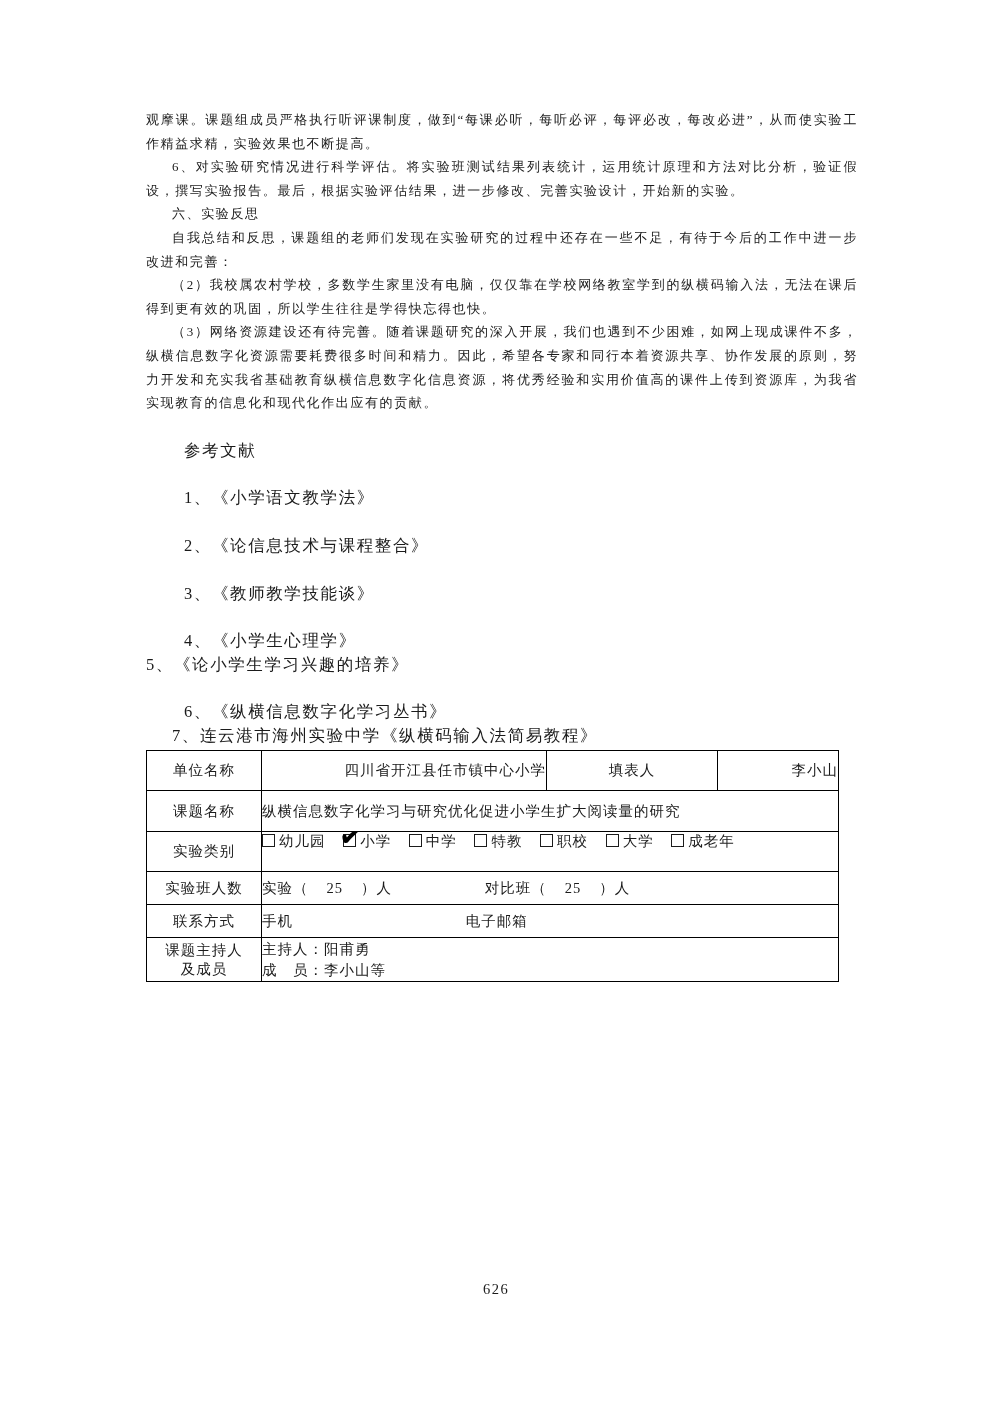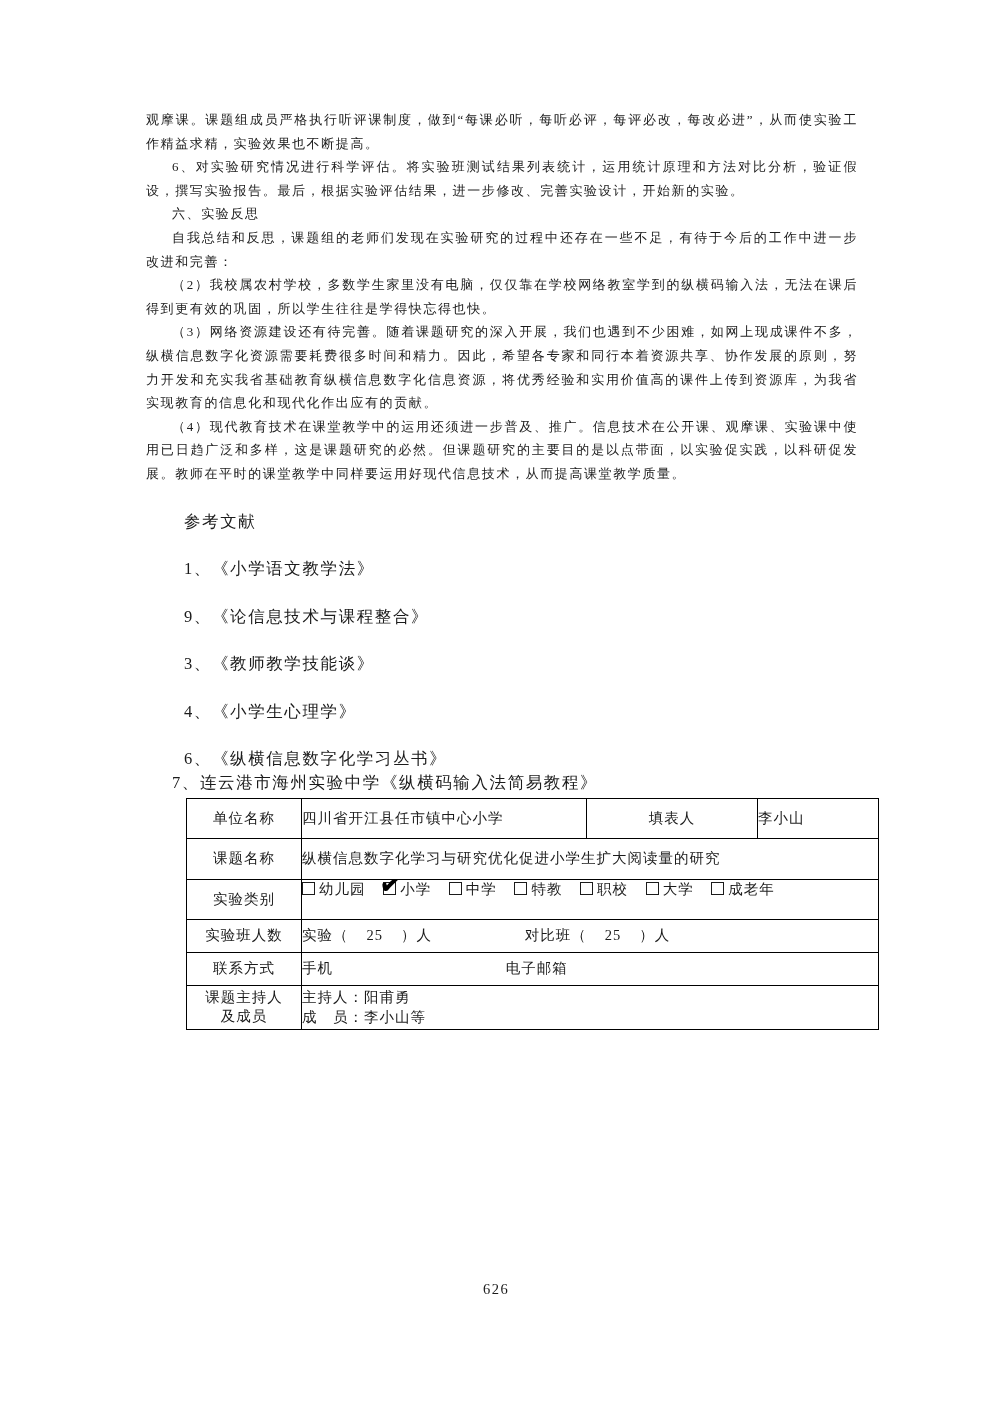--- a/index.html
+++ b/index.html
@@ -33,41 +33,40 @@
   .ind-a { padding-left: 38px; margin-top: 24px; }
   .ind-b { padding-left: 26px; }
   .table-caption {
     margin-top: 3px;
     font-size: 13.5px;
     letter-spacing: 2.2px;
     line-height: 17px;
   }
   table.report {
     border-collapse: collapse;
-    margin-left: 40px;
     margin-top: 3px;
     width: 692px;
     table-layout: fixed;
     font-size: 14.5px;
     letter-spacing: 1px;
     color: #1b1b1b;
     border-radius: 12px;
   }
   table.report td {
     border: 1.6px solid #000;
     padding: 0;
     overflow: hidden;
   }
   td.lbl {
     text-align: center;
     vertical-align: middle;
     line-height: 19px;
   }
   td.val { padding-left: 10px; vertical-align: middle; }
-  td.val-center { text-align: left; vertical-align: middle; font-family: Liberation Serif, serif; }
+  td.val-center { text-align: right; vertical-align: middle; font-family: Liberation Serif, serif; }
   td.cat-cell { vertical-align: top; padding: 7px 0 0 8px; }
   td.size-cell, td.contact-cell { vertical-align: middle; padding-left: 47px; }
   td.leader-cell { vertical-align: middle; padding-left: 47px; line-height: 20.5px; }
   .opt { position: relative; margin-right: 13px; white-space: nowrap; display: inline-block; }
   .cbox {
     display: inline-block;
     width: 11px; height: 11px;
     border: 1.6px solid #1b1b1b;
     margin-right: 4px;
     vertical-align: -1px;
@@ -98,27 +97,27 @@
 </head>
 <body>
 
 <div class="content">
   <p class="para">观摩课。课题组成员严格执行听评课制度，做到“每课必听，每听必评，每评必改，每改必进”，从而使实验工作精益求精，实验效果也不断提高。</p>
   <p class="para indent">6、对实验研究情况进行科学评估。将实验班测试结果列表统计，运用统计原理和方法对比分析，验证假设，撰写实验报告。最后，根据实验评估结果，进一步修改、完善实验设计，开始新的实验。</p>
   <p class="para indent">六、实验反思</p>
   <p class="para indent">自我总结和反思，课题组的老师们发现在实验研究的过程中还存在一些不足，有待于今后的工作中进一步改进和完善：</p>
   <p class="para indent">（2）我校属农村学校，多数学生家里没有电脑，仅仅靠在学校网络教室学到的纵横码输入法，无法在课后得到更有效的巩固，所以学生往往是学得快忘得也快。</p>
   <p class="para indent">（3）网络资源建设还有待完善。随着课题研究的深入开展，我们也遇到不少困难，如网上现成课件不多，纵横信息数字化资源需要耗费很多时间和精力。因此，希望各专家和同行本着资源共享、协作发展的原则，努力开发和充实我省基础教育纵横信息数字化信息资源，将优秀经验和实用价值高的课件上传到资源库，为我省实现教育的信息化和现代化作出应有的贡献。</p>
-  <p class="para indent">（4）现代教育技术在课堂教学中的运用还须进一步普及、推广。信息技术在公开课、观摩课、实验课中使用已日趋广泛和多样，这是课题研究的必然。但课题研究的主要目的是以点带面，以实验促实践，以科研促发展。教师在平时的课堂教学中同样要运用好现代信息技术，从而提高课堂教学质量。</p>
 
   <p class="ref-line ind-a">参考文献</p>
   <p class="ref-line ind-a">1、《小学语文教学法》</p>
-  <p class="ref-line ind-a">9、《论信息技术与课程整合》</p>
+  <p class="ref-line ind-a">2、《论信息技术与课程整合》</p>
   <p class="ref-line ind-a">3、《教师教学技能谈》</p>
   <p class="ref-line ind-a">4、《小学生心理学》</p>
+  <p class="ref-line">5、《论小学生学习兴趣的培养》</p>
   <p class="ref-line ind-a">6、《纵横信息数字化学习丛书》</p>
   <p class="ref-line ind-b">7、连云港市海州实验中学《纵横码输入法简易教程》</p>
 
 
   <table class="report">
     <colgroup>
       <col style="width:115px">
         <col style="width:285px">
         <col style="width:171px">
         <col style="width:121px">

